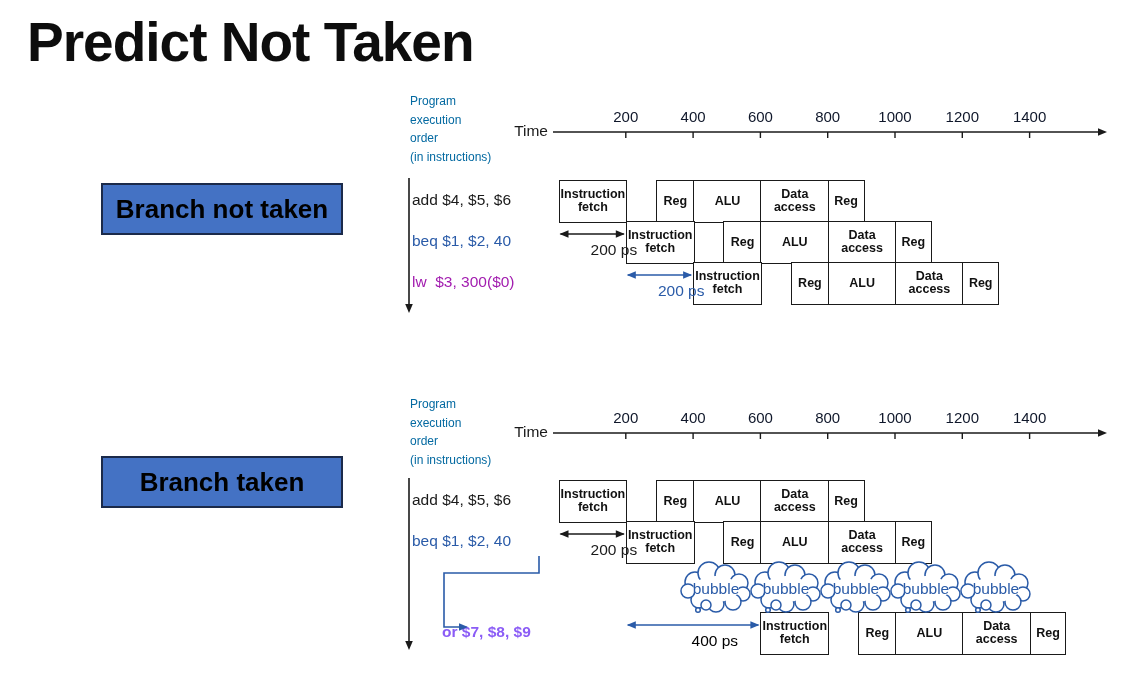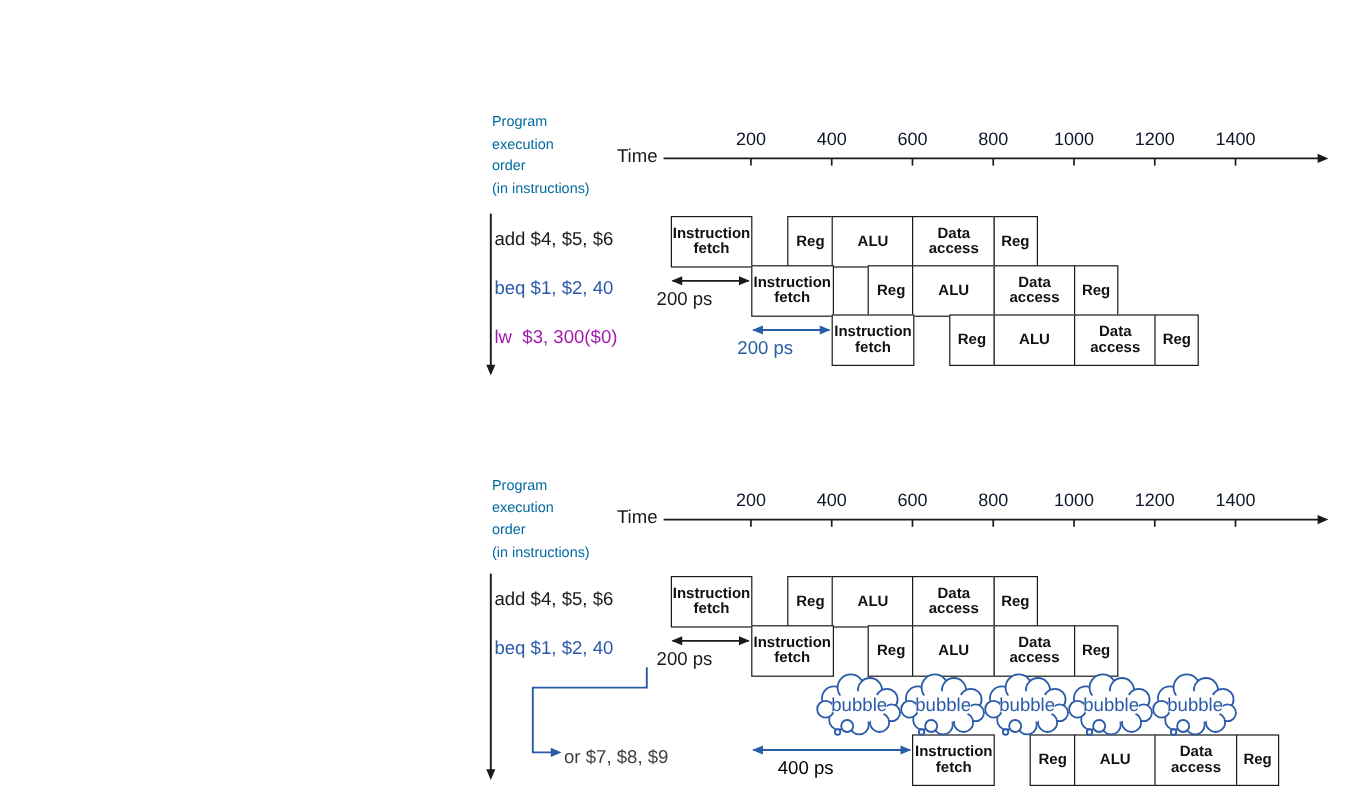--- a/index.html
+++ b/index.html
@@ -20,27 +20,30 @@
   .banner2{left:101px;top:456px;}
   .prog-label{white-space:pre-line;font-size:12px;line-height:18.5px;color:#0369a1;}
   .time-label{font-size:15.5px;color:#1a1a1a;text-align:right;}
   .tick-label{font-size:15px;color:#0f172a;text-align:center;}
   .instr-label{font-size:15.5px;white-space:pre;line-height:20px;}
   .stage-box{
     position:absolute;background:#ffffff;border:1.5px solid #1a1a1a;box-sizing:border-box;
     display:flex;align-items:center;justify-content:center;text-align:center;
     font-size:12.5px;line-height:13.5px;color:#111;font-weight:bold;
   }
-  .delay-label{font-size:15.5px;text-align:left;}
+  .delay-label{font-size:15.5px;text-align:right;}
   svg.overlay{position:absolute;left:0;top:0;pointer-events:none;overflow:visible;}
 </style>
 </head>
 <body>
 
 <div class="stage">
+  <div class="slide-title">Predict Not Taken</div>
+  <div class="banner banner1">Branch not taken</div>
+  <div class="banner banner2">Branch taken</div>
   <div id="diagram-root">
       <div class="abs prog-label" style="left: 410px; top: 92px; width: 150px;">Program
 execution
 order
 (in instructions)</div>
       <div class="abs time-label" style="left: 500px; top: 122px; width: 48px;">Time</div>
       <div class="abs tick-label" style="left: 595.8px; top: 108px; width: 60px;">200</div>
       <div class="abs tick-label" style="left: 663.1px; top: 108px; width: 60px;">400</div>
       <div class="abs tick-label" style="left: 730.4px; top: 108px; width: 60px;">600</div>
       <div class="abs tick-label" style="left: 797.7px; top: 108px; width: 60px;">800</div>
@@ -85,21 +88,21 @@
       <div class="abs stage-box" style="left: 693.1px; top: 480px; width: 68.8px; height: 42.5px;">ALU</div>
       <div class="abs stage-box" style="left: 760.4px; top: 480px; width: 68.8px; height: 42.5px;">Data access</div>
       <div class="abs stage-box" style="left: 827.7px; top: 480px; width: 36.8325px; height: 42.5px;">Reg</div>
       <div class="abs instr-label" style="left: 412px; top: 531px; width: 140px; color: rgb(42, 91, 168);">beq $1, $2, 40</div>
       <div class="abs stage-box" style="left: 625.8px; top: 521px; width: 68.8px; height: 42.5px;">Instruction fetch</div>
       <div class="abs stage-box" style="left: 723.385px; top: 521px; width: 38.515px; height: 42.5px;">Reg</div>
       <div class="abs stage-box" style="left: 760.4px; top: 521px; width: 68.8px; height: 42.5px;">ALU</div>
       <div class="abs stage-box" style="left: 827.7px; top: 521px; width: 68.8px; height: 42.5px;">Data access</div>
       <div class="abs stage-box" style="left: 895px; top: 521px; width: 36.8325px; height: 42.5px;">Reg</div>
       <div class="abs delay-label" style="left: 547.15px; top: 541px; width: 90px; color: rgb(26, 26, 26);">200 ps</div>
-      <div class="abs instr-label" style="left: 470px; top: 622px; width: 140px; color: #404040;">or $7, $8, $9</div>
+      <div class="abs instr-label" style="left: 442px; top: 622px; width: 140px; color: #8b5cf6; font-weight: bold;">or $7, $8, $9</div>
       <div class="abs stage-box" style="left: 760.4px; top: 612px; width: 68.8px; height: 42.5px;">Instruction fetch</div>
       <div class="abs stage-box" style="left: 857.985px; top: 612px; width: 38.515px; height: 42.5px;">Reg</div>
       <div class="abs stage-box" style="left: 895px; top: 612px; width: 68.8px; height: 42.5px;">ALU</div>
       <div class="abs stage-box" style="left: 962.3px; top: 612px; width: 68.8px; height: 42.5px;">Data access</div>
       <div class="abs stage-box" style="left: 1029.6px; top: 612px; width: 36.8325px; height: 42.5px;">Reg</div>
       <div class="abs delay-label" style="left: 648.1px; top: 632px; width: 90px; color: #000000;">400 ps</div>
     </div>
 <svg class="overlay" width="1128" height="677">
       <line x1="553" y1="132" x2="1099" y2="132" stroke="#1a1a1a" stroke-width="1.4"></line>
       <polygon points="1107,132 1098,128.2 1098,135.8" fill="#1a1a1a"></polygon>

